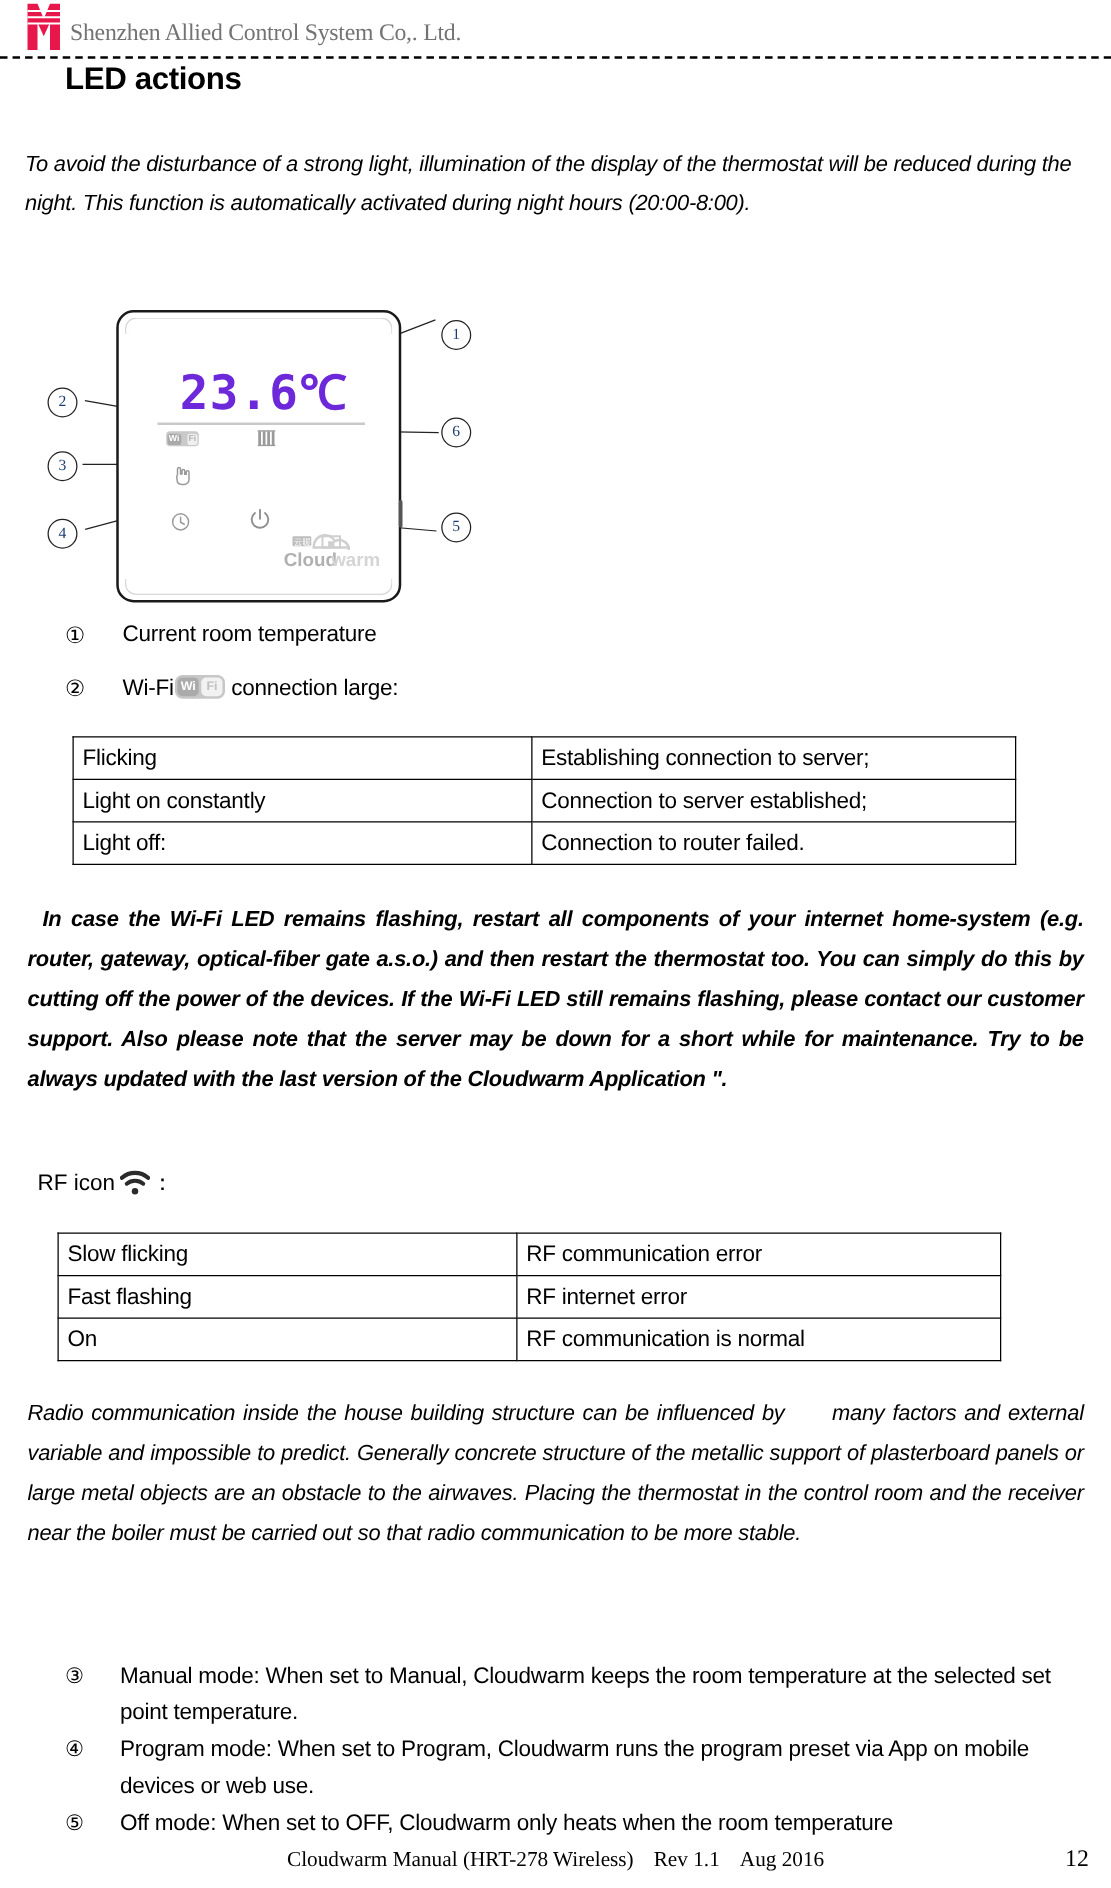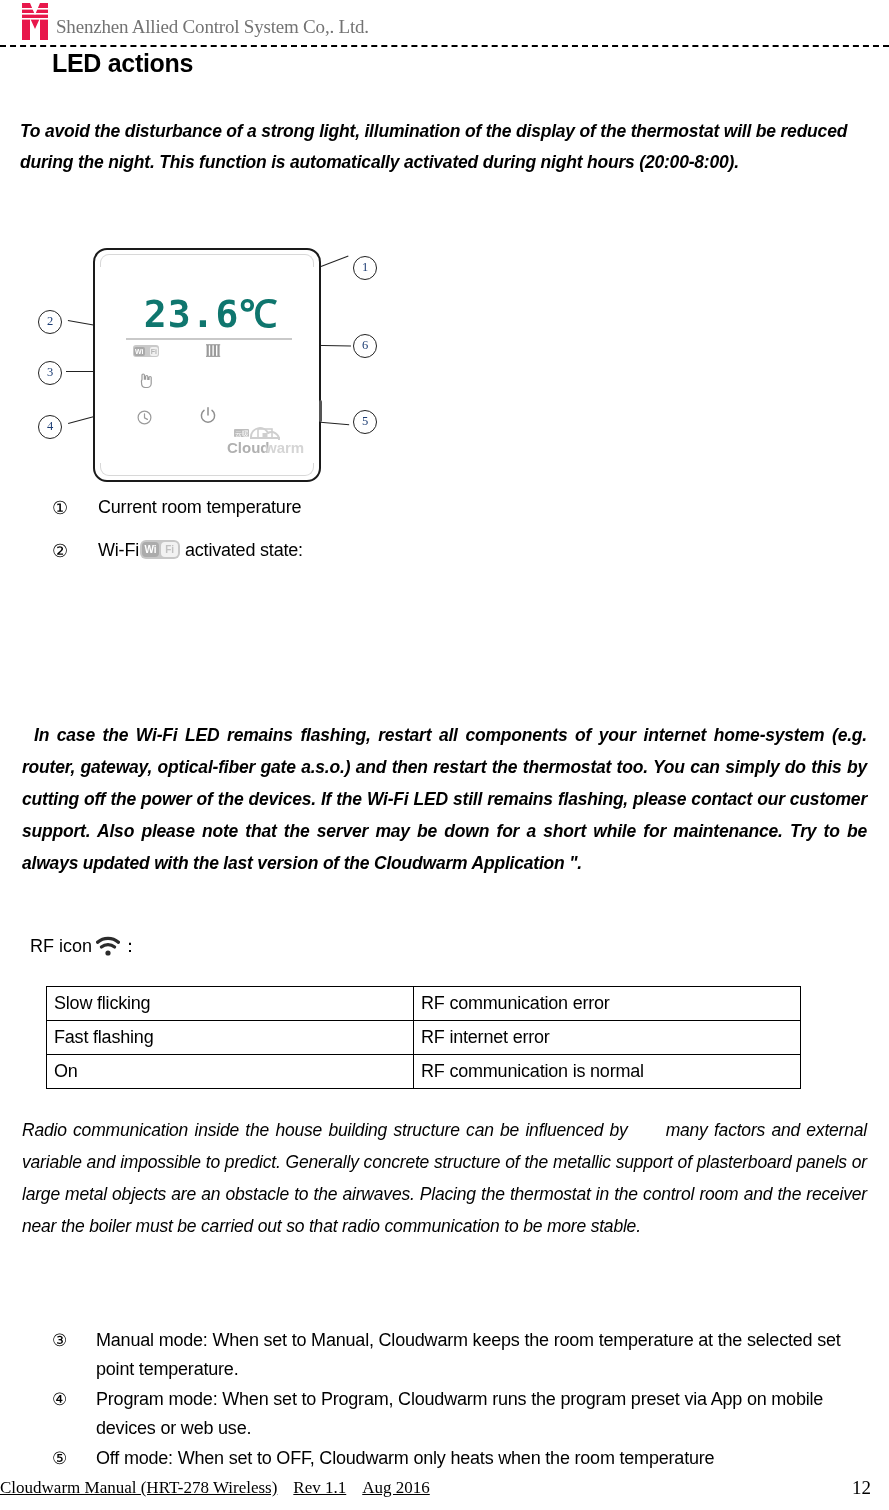--- a/index.html
+++ b/index.html
@@ -65,21 +65,21 @@
     margin-left: 32px;
   }
 
   
   .intro {
     position: absolute;
     left: 20px;
     top: 116px;
     width: 845px;
     font-size: 17.5px;
-    font-weight: bold;
+    font-weight: normal;
     font-style: italic;
     line-height: 31px;
     letter-spacing: -0.2px;
   }
 
   
   .figure {
     position: absolute;
     left: 20px;
     top: 238px;
@@ -128,21 +128,21 @@
   }
   .lcd-temp {
     position: absolute;
     left: 26px;
     top: 36px;
     width: 180px;
     text-align: center;
     font-family: "DejaVu Sans Mono", monospace;
     font-size: 38px;
     font-weight: bold;
-    color: #0f766e;
+    color: #6d28d9;
     letter-spacing: 1px;
     white-space: nowrap;
   }
   .lcd-underline {
     position: absolute;
     left: 31px;
     top: 88px;
     width: 166px;
     height: 2px;
     background: #c9c9c9;
@@ -349,24 +349,23 @@
     flex: 1;
     line-height: 29px;
   }
 
   
   .footer-text {
     position: absolute;
     left: 0;
     top: 1478px;
     width: 889px;
-    text-align: left;
+    text-align: center;
     font-family: "Liberation Serif", serif;
     font-size: 17px;
-    text-decoration: underline;
   }
   .footer-text .sp { display: inline-block; width: 16px; }
   .page-number {
     position: absolute;
     right: 18px;
     top: 1477px;
     font-family: "Liberation Serif", serif;
     font-size: 19px;
   }
 </style>
@@ -467,24 +466,40 @@
   </div>
 
   <div class="num-item" style="left:52px; top:497px;">
     <span class="marker">①</span>
     <span class="body">Current room temperature</span>
   </div>
 
   <div class="num-item" style="left:52px; top:540px; white-space:nowrap;">
     <span class="marker">②</span>
     <span class="body">
-      <span>Wi-Fi</span><span class="wifi-inline"><span class="w1">Wi</span><span class="w2">Fi</span></span><span>activated state:</span>
+      <span>Wi-Fi</span><span class="wifi-inline"><span class="w1">Wi</span><span class="w2">Fi</span></span><span>connection large:</span>
     </span>
   </div>
 
+  <table class="data-table" style="left:58px; top:589px;">
+    <tbody>
+      <tr>
+        <td class="c1">Flicking</td>
+        <td class="c2">Establishing connection to server;</td>
+      </tr>
+      <tr>
+        <td class="c1">Light on constantly</td>
+        <td class="c2">Connection to server established;</td>
+      </tr>
+      <tr>
+        <td class="c1">Light off:</td>
+        <td class="c2">Connection to router failed.</td>
+      </tr>
+    </tbody>
+  </table>
 
   <div class="para-italic" style="left:22px; top:719px; width:845px;font-weight:bold;">
     <span class="first-indent">In case the Wi-Fi LED remains flashing, restart all components of your internet home-system (e.g. router, gateway, optical-fiber gate a.s.o.) and then restart the thermostat too. You can simply do this by cutting off the power of the devices. If the Wi-Fi LED still remains flashing, please contact our customer support. Also please note that the server may be down for a short while for maintenance. Try to be always updated with the last version of the Cloudwarm Application ".</span>
   </div>
 
   <div class="rf-line">
     <span>RF icon</span><span class="rf-icon"><svg viewBox="0 0 24 21" width="24" height="21">
           <path d="M1.6 6.2 a16 16 0 0 1 20.8 0" fill="none" stroke="#2b2b2b" stroke-width="3.4" stroke-linecap="round"></path>
           <path d="M5.4 11 a10.4 10.4 0 0 1 13.2 0" fill="none" stroke="#2b2b2b" stroke-width="3.2" stroke-linecap="round"></path>
           <circle cx="12" cy="17" r="2.6" fill="#2b2b2b"></circle>

